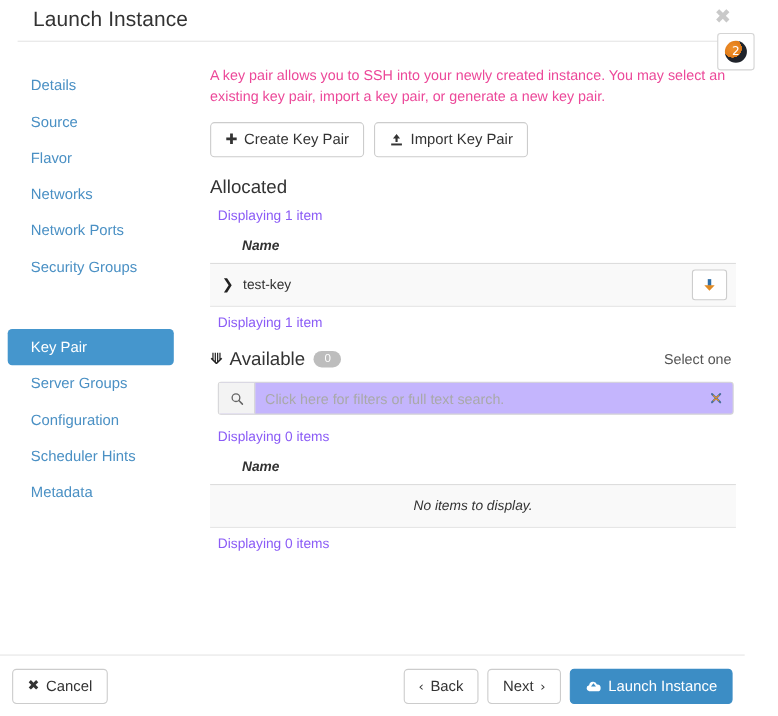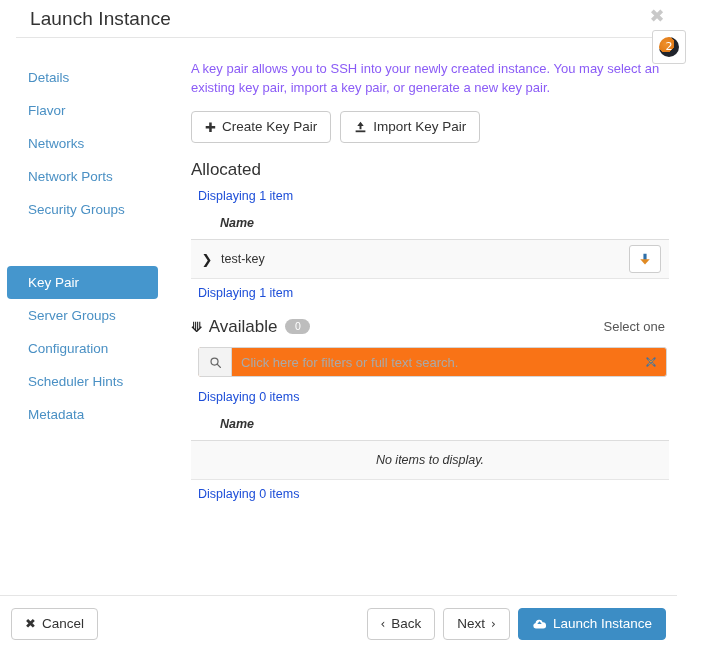--- a/index.html
+++ b/index.html
@@ -130,21 +130,21 @@
   
   .content {
     flex: 1 1 auto;
     padding: 22px 8px 0 21px;
     box-sizing: border-box;
     min-width: 0;
   }
   .intro-text {
     font-size: 13px;
     line-height: 18.5px;
-    color: #8b5cf6;
+    color: #ec4899;
     margin: 0 0 14px 0;
     max-width: 470px;
   }
 
   
   .btn {
     display: inline-flex;
     align-items: center;
     gap: 6px;
     border: 1px solid #cccccc;
@@ -214,21 +214,21 @@
     margin-left: auto;
     font-size: 13px;
     color: #555;
     padding-right: 4px;
     white-space: nowrap;
   }
 
   
   .displaying {
     font-size: 12.5px;
-    color: #1d4ed8;
+    color: #8b5cf6;
     margin: 0 0 8px 0;
     padding-left: 7px;
   }
   .displaying.bottom { margin: 7px 0 0 0; }
 
   .tbl {
     width: 100%;
     border-collapse: collapse;
     table-layout: fixed;
   }
@@ -295,21 +295,21 @@
   }
 
   
   .search-wrap {
     display: flex;
     border: 1px solid #d5d5d5;
     border-radius: 3px;
     height: 30px;
     margin: 0 2px 13px 7px;
     box-sizing: border-box;
-    background: #f97316;
+    background: #c4b5fd;
     align-items: stretch;
   }
   .search-btn {
     width: 32px;
     background: #f3f3f3;
     border-right: 1px solid #d5d5d5;
     display: flex;
     align-items: center;
     justify-content: center;
     cursor: pointer;
@@ -381,20 +381,21 @@
   </div>
 
   <div class="corner-widget">
     <div class="corner-badge"></div>
   </div>
 
   <div class="modal-body">
 
     <div class="sidebar">
       <div class="nav-item">Details</div>
+      <div class="nav-item">Source</div>
       <div class="nav-item">Flavor</div>
       <div class="nav-item">Networks</div>
       <div class="nav-item">Network Ports</div>
       <div class="nav-item">Security Groups</div>
       <div class="nav-item active">Key Pair</div>
       <div class="nav-item">Server Groups</div>
       <div class="nav-item">Configuration</div>
       <div class="nav-item">Scheduler Hints</div>
       <div class="nav-item">Metadata</div>
     </div>

